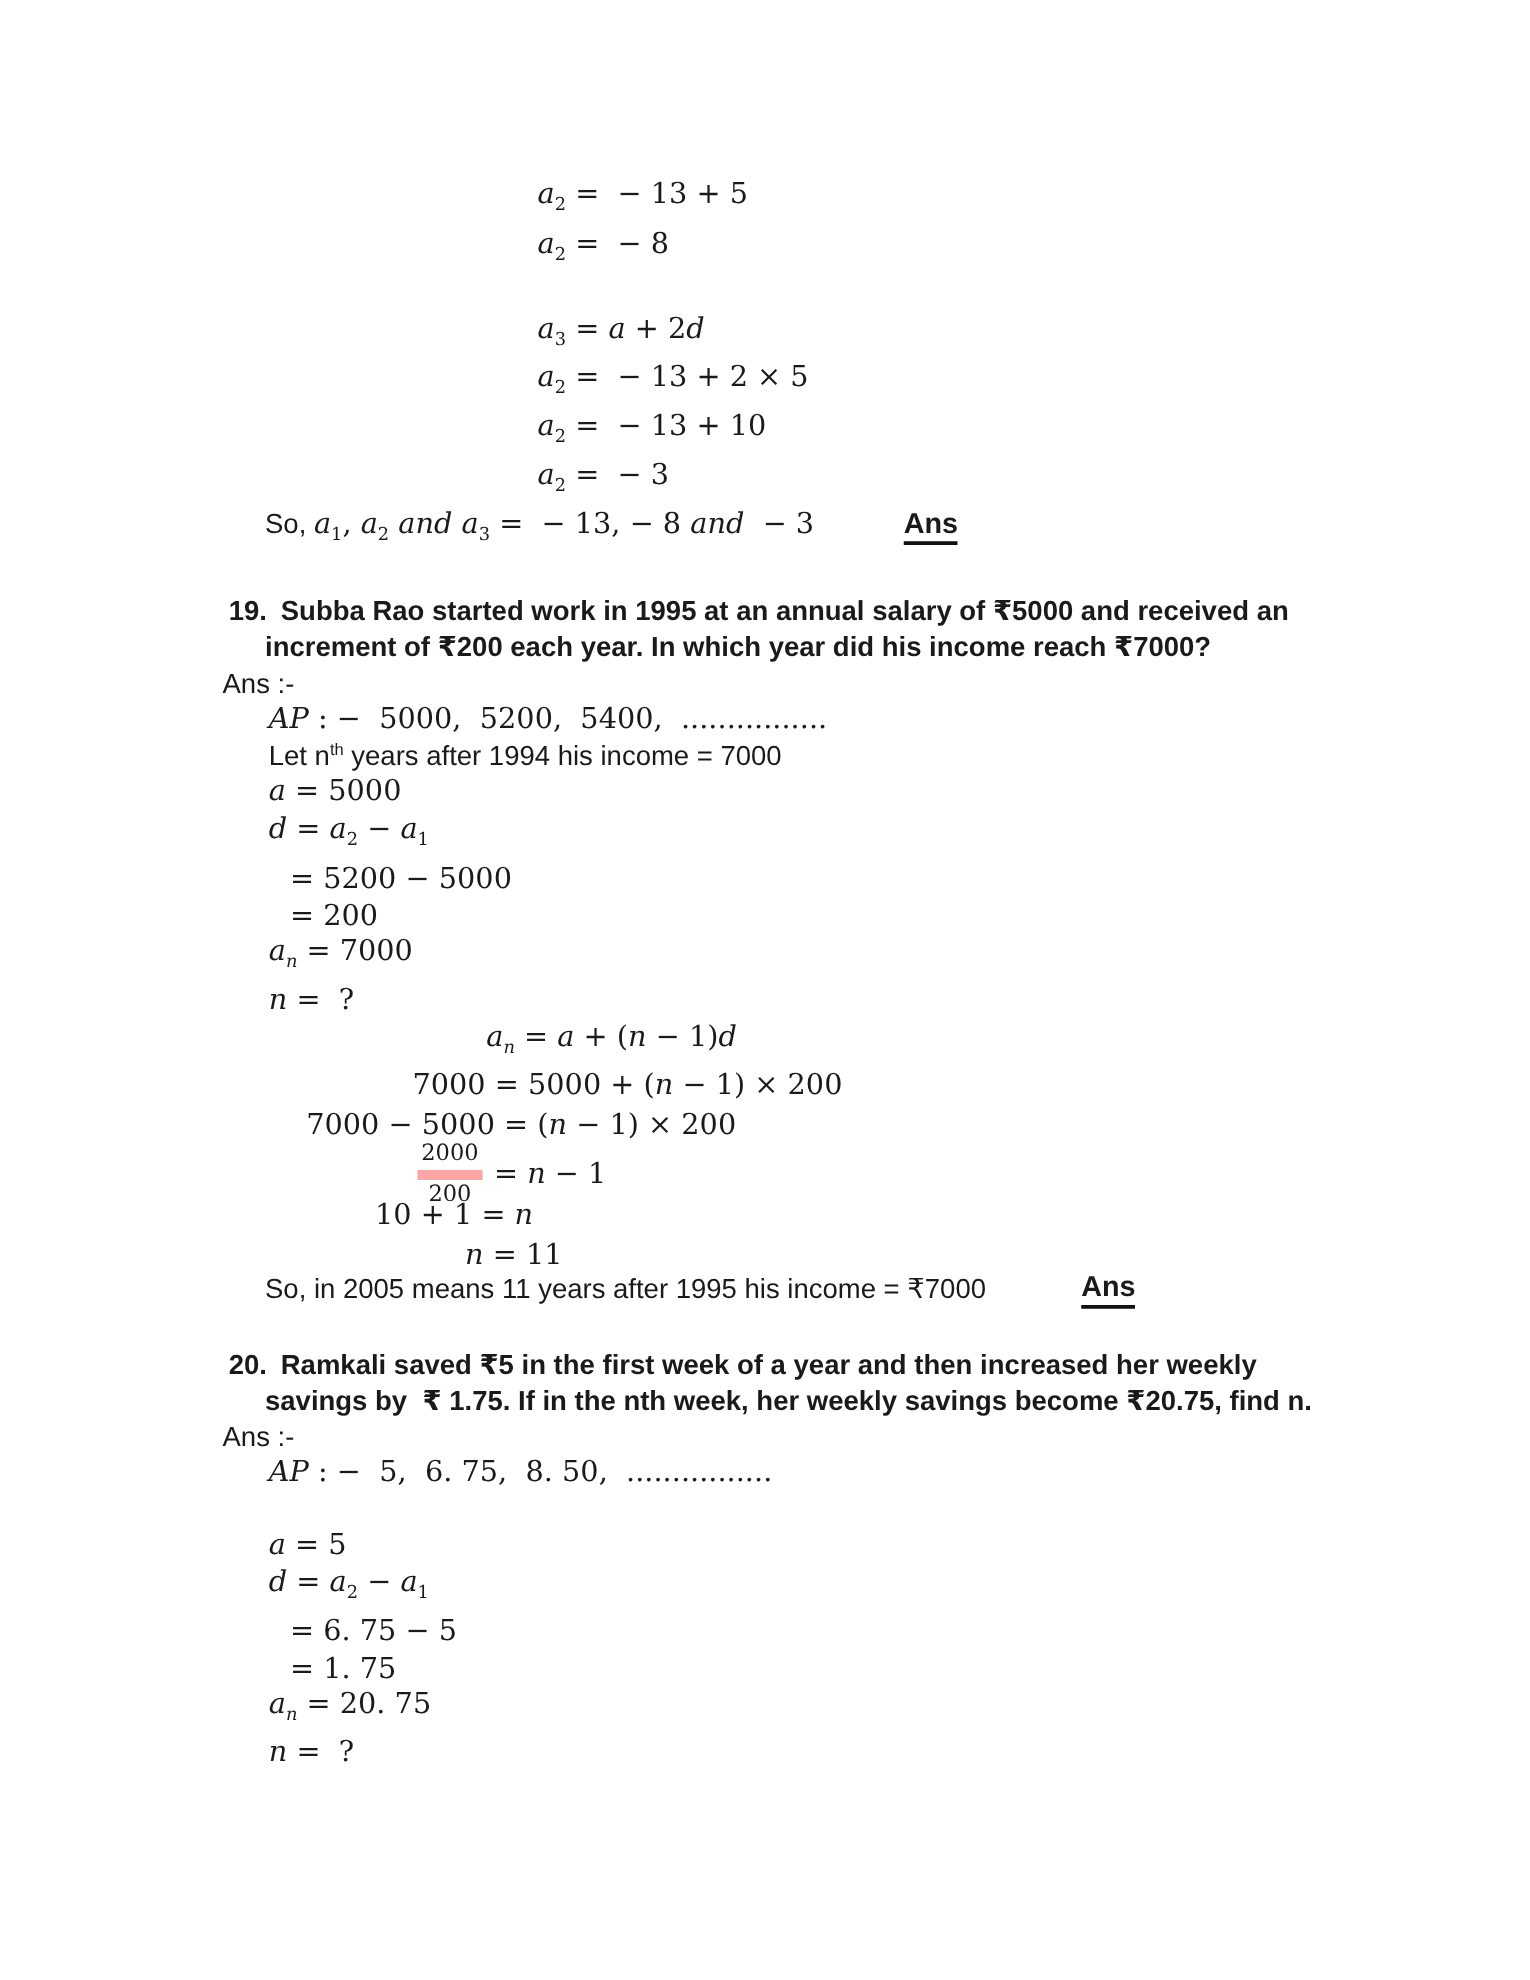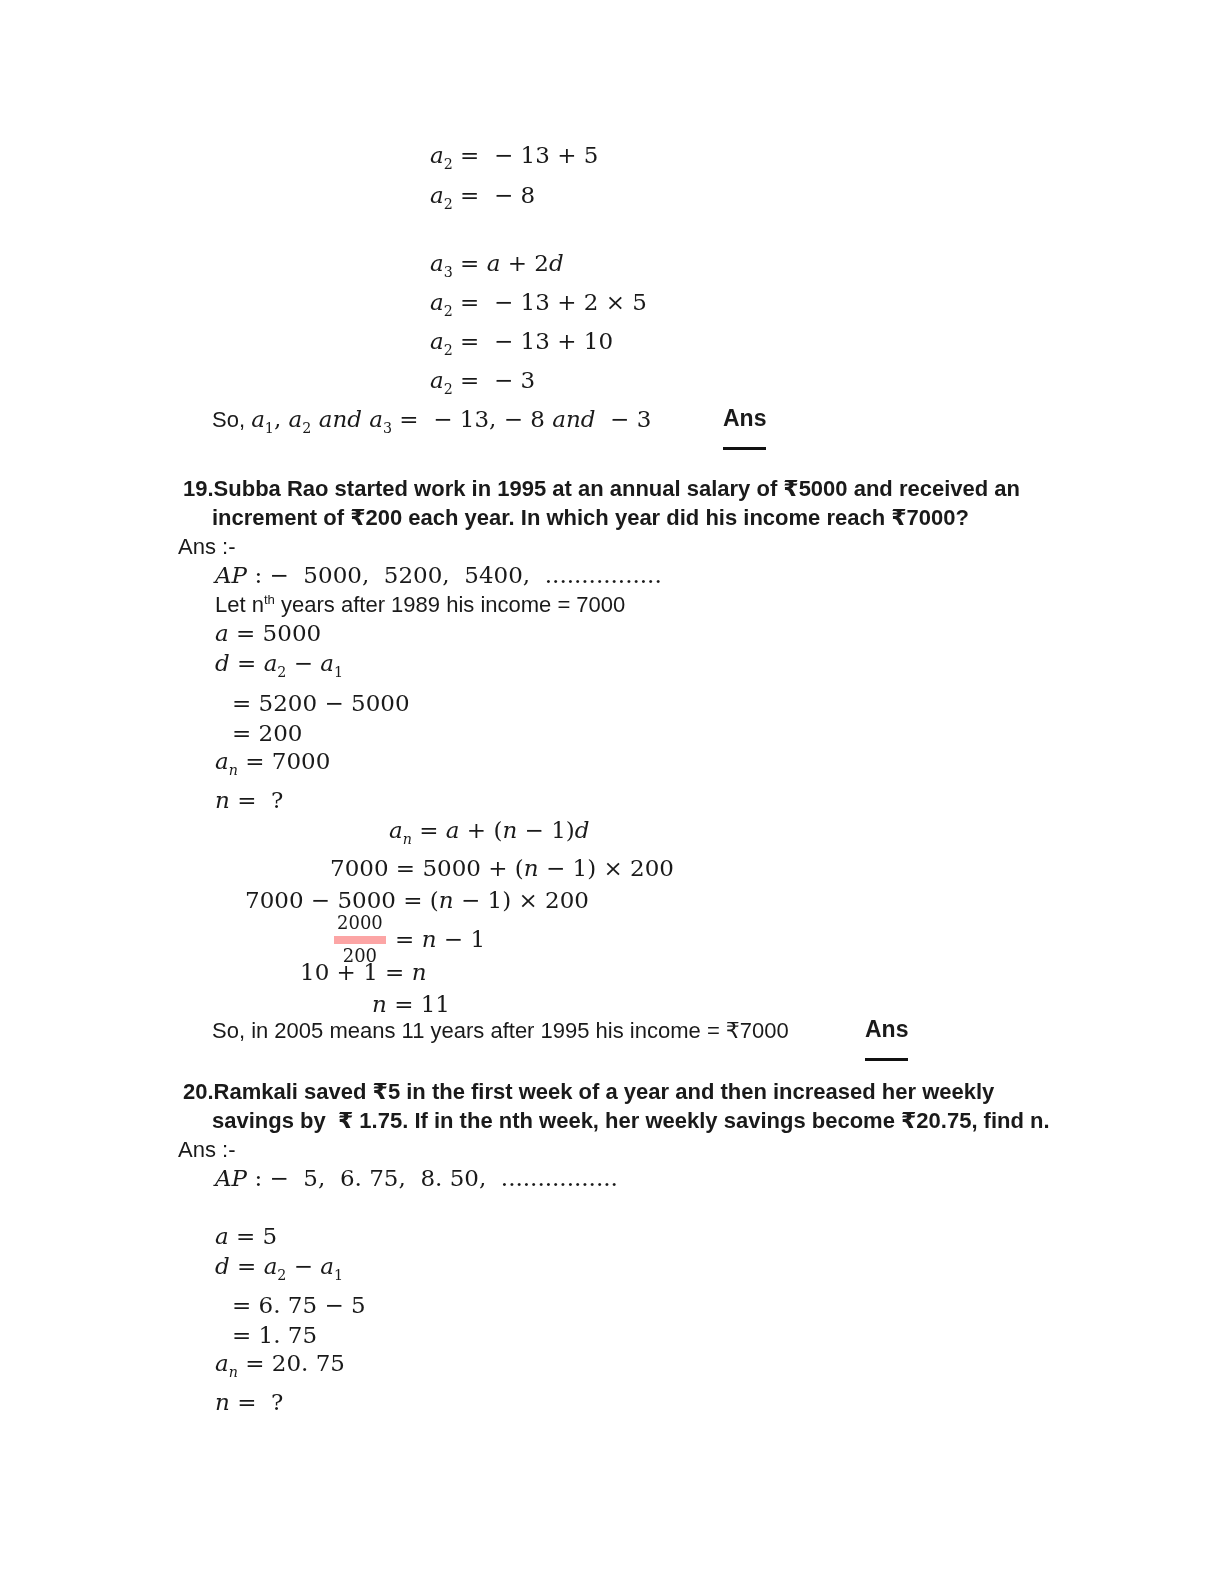--- a/index.html
+++ b/index.html
@@ -34,28 +34,28 @@
   .math sub {
     font-size: 62%;
     vertical-align: -0.4em;
     line-height: 0;
   }
   .sans sup, .sup-th {
     font-size: 60%;
     vertical-align: super;
     line-height: 0;
   }
-  .qnum { margin-right: 0; }
+  .qnum { margin-right: 11px; }
   .ans-label {
     position: absolute;
     font-family: "Liberation Sans", "DejaVu Sans", sans-serif;
     font-size: 23px;
     font-weight: bold;
     border-bottom: 3px solid #111;
-    padding-bottom: 15px;
+    padding-bottom: 1px;
   }
   .line-frac {
     display: flex;
     align-items: center;
     white-space: pre;
   }
   .frac {
     display: inline-flex;
     flex-direction: column;
     align-items: center;
@@ -83,21 +83,21 @@
   <div class="line math" style="top:366px; left:430px;"><i>a</i><sub>2</sub> =  − 3</div>
 
   <div class="line math" style="top:405px; left:212px;"><span class="sans">So, </span><span><i>a</i><sub>1</sub>, <i>a</i><sub>2</sub> <i>and</i> <i>a</i><sub>3</sub> =  − 13, − 8 <i>and</i>  − 3</span></div>
   <div class="ans-label" style="top:405px; left:723px;">Ans</div>
 
   <div class="line sans-bold" style="top:475px; left:183px;"><span class="qnum">19.</span><span>Subba Rao started work in 1995 at an annual salary of ₹5000 and received an</span></div>
   <div class="line sans-bold" style="top:504px; left:212px;">increment of ₹200 each year. In which year did his income reach ₹7000?</div>
   <div class="line sans" style="top:533px; left:178px;">Ans :-</div>
 
   <div class="line math" style="top:561px; left:215px;"><i>AP</i> : −  5000,  5200,  5400,  ................</div>
-  <div class="line sans" style="top:591px; left:215px;"><span>Let n</span><sup>th</sup><span> years after 1989 his income = 7000</span></div>
+  <div class="line sans" style="top:591px; left:215px;"><span>Let n</span><sup>th</sup><span> years after 1994 his income = 7000</span></div>
 
   <div class="line math" style="top:619px; left:215px;"><i>a</i> = 5000</div>
   <div class="line math" style="top:649px; left:215px;"><i>d</i> = <i>a</i><sub>2</sub> − <i>a</i><sub>1</sub></div>
   <div class="line math" style="top:689px; left:232px;">= 5200 − 5000</div>
   <div class="line math" style="top:719px; left:232px;">= 200</div>
   <div class="line math" style="top:747px; left:215px;"><i>a</i><sub><i>n</i></sub> = 7000</div>
   <div class="line math" style="top:786px; left:215px;"><i>n</i> =  ?</div>
 
   <div class="line math" style="top:816px; left:358px;margin-left:31px;"><i>a</i><sub><i>n</i></sub> = <i>a</i> + (<i>n</i> − 1)<i>d</i></div>
   <div class="line math" style="top:854px; left:330px;">7000 = 5000 + (<i>n</i> − 1) × 200</div>

